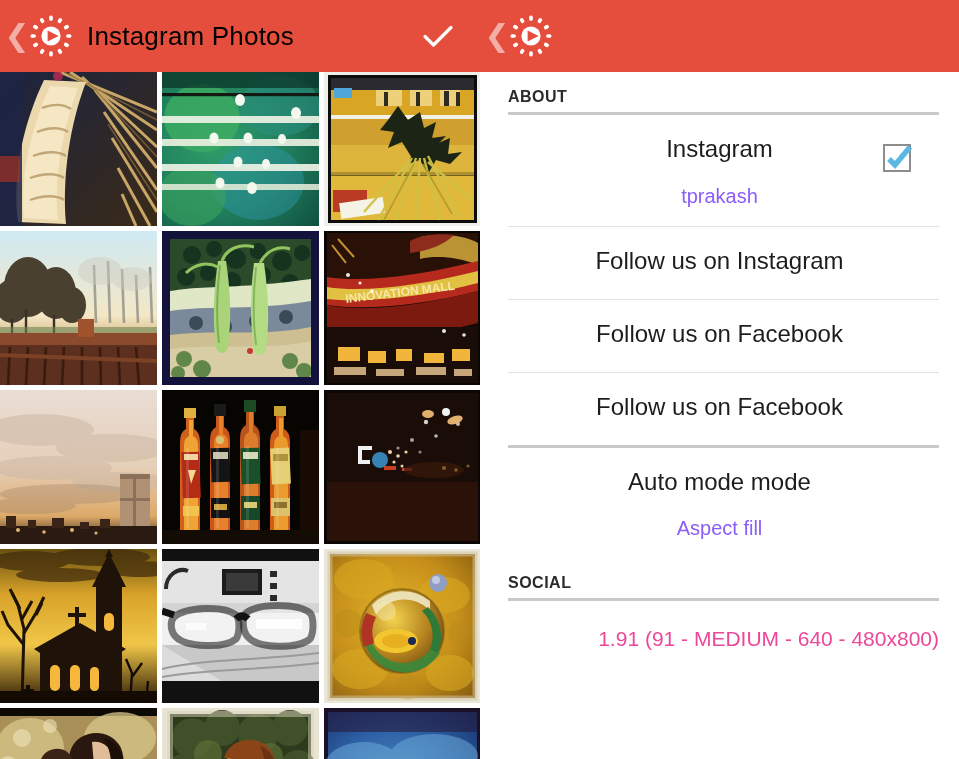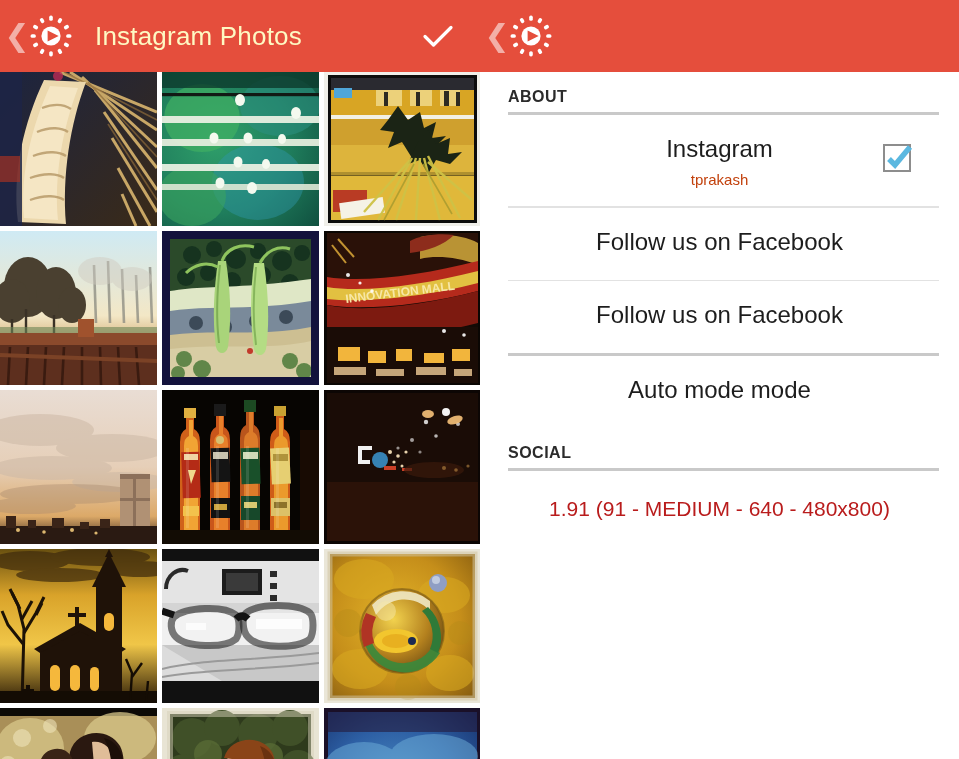--- a/index.html
+++ b/index.html
@@ -41,25 +41,25 @@
     font-family:"DejaVu Sans", sans-serif;
     margin-right:-1px;
   }
   .logo-icon {
     width:44px; height:44px;
     flex:0 0 auto;
     position:relative;
     margin-left:2px;
   }
   .appbar-title {
-    color:#fef9c3;
+    color:#000000;
     font-size:26px;
     font-weight:400;
     letter-spacing:0.2px;
-    margin-left:22px;
+    margin-left:14px;
     white-space:nowrap;
   }
   .check-action {
     position:absolute;
     right:22px; top:50%;
     transform:translateY(-50%);
     width:40px; height:40px;
   }
 
   
@@ -120,45 +120,45 @@
     min-height:72px;
     text-align:center;
   }
   .pref-title {
     font-size:24px;
     color:#1d1d1d;
     font-weight:400;
     line-height:1.15;
   }
   .pref-sub {
-    font-size:15px;
-    color:#c2410c;
-    margin-top:8px;
+    font-size:20px;
+    color:#8b5cf6;
+    margin-top:22px;
   }
   .pref-check {
     position:absolute;
     right:44px; top:26px;
     width:34px; height:34px;
   }
   .cb-box {
     width:28px; height:28px;
     border:2px solid #8d8d8d;
     background:#ffffff;
     position:absolute;
     left:2px; top:3px;
   }
   .cb-tick {
     position:absolute;
     left:0; top:0;
     width:34px; height:34px;
   }
   .version-line {
-    text-align:center;
+    text-align:right;
     font-size:21px;
-    color:#b91c1c;
+    color:#ec4899;
     padding:26px 20px 0 20px;
   }
 </style>
 </head>
 <body>
 
 <div class="app">
 
   <div class="pane-left">
 
@@ -866,35 +866,39 @@
         <div class="pref-sub">tprakash</div>
         <div class="pref-check">
           <div class="cb-box"></div>
           <svg class="cb-tick" viewBox="0 0 34 34" aria-hidden="true">
             <path d="M8 18 L14 24 L29 6" fill="none" stroke="#5BB8E0" stroke-width="5.4" stroke-linecap="butt" stroke-linejoin="miter"></path>
           </svg>
         </div>
       </div>
       <div class="light-rule"></div>
 
+      <div class="pref-row">
+        <div class="pref-title">Follow us on Instagram</div>
+      </div>
       <div class="light-rule"></div>
 
       <div class="pref-row">
         <div class="pref-title">Follow us on Facebook</div>
       </div>
       <div class="light-rule"></div>
 
       <div class="pref-row">
         <div class="pref-title">Follow us on Facebook</div>
       </div>
 
       <div class="heavy-rule"></div>
 
       <div class="pref-row">
         <div class="pref-title">Auto mode mode</div>
+        <div class="pref-sub">Aspect fill</div>
       </div>
 
       <div class="section-header">SOCIAL</div>
       <div class="heavy-rule"></div>
 
       <div class="version-line">1.91 (91 - MEDIUM - 640 - 480x800)</div>
 
     </div>
   </div>
 

